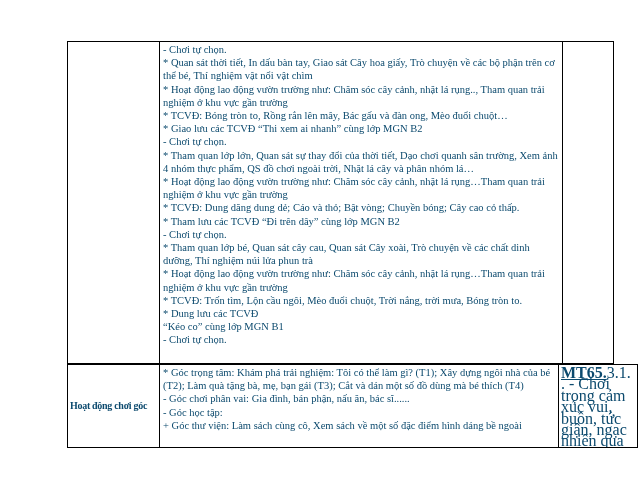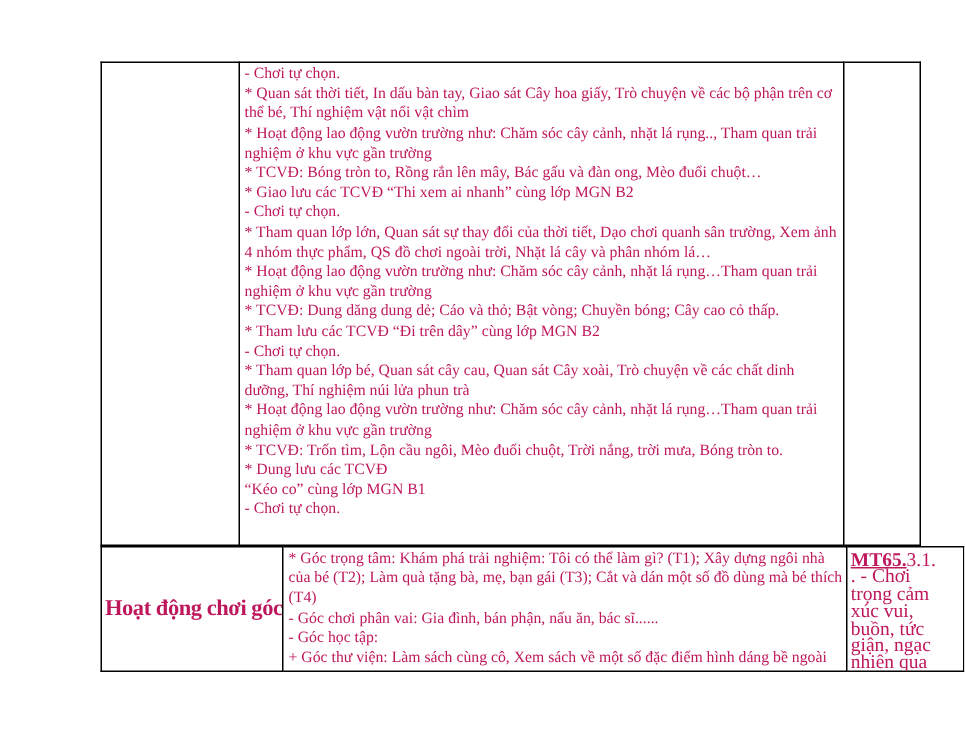--- a/index.html
+++ b/index.html
@@ -5,21 +5,21 @@
   html, body {
     margin: 0;
     padding: 0;
     background: #ffffff;
   }
   .page {
     position: relative;
     width: 643px;
     height: 493px;
     background: #ffffff;
-    color: #be185d;
+    color: #0c4a6e;
     font-family: "Liberation Serif", serif;
     overflow: hidden;
   }
   table.doc-tbl {
     position: absolute;
     border-collapse: collapse;
     table-layout: fixed;
   }
   table.doc-tbl td {
     border: 1px solid #000000;
@@ -39,30 +39,30 @@
 
   .cell-text {
     padding: 1px 2px 0 3px;
     font-size: 10.5px;
     line-height: 13.2px;
   }
   .para { margin: 0; }
 
   .row-label {
     font-weight: bold;
-    font-size: 15px;
+    font-size: 10px;
     line-height: 12px;
     white-space: nowrap;
     letter-spacing: -0.3px;
     padding-left: 2px;
   }
 
   .objective {
     padding: 2px 1px 0 2px;
-    font-size: 13px;
+    font-size: 16px;
     line-height: 11.4px;
   }
   .objective .code-bold {
     font-weight: bold;
     text-decoration: underline;
   }
   .obj-line { margin: 0; }
 </style>
 </head>
 <body>

